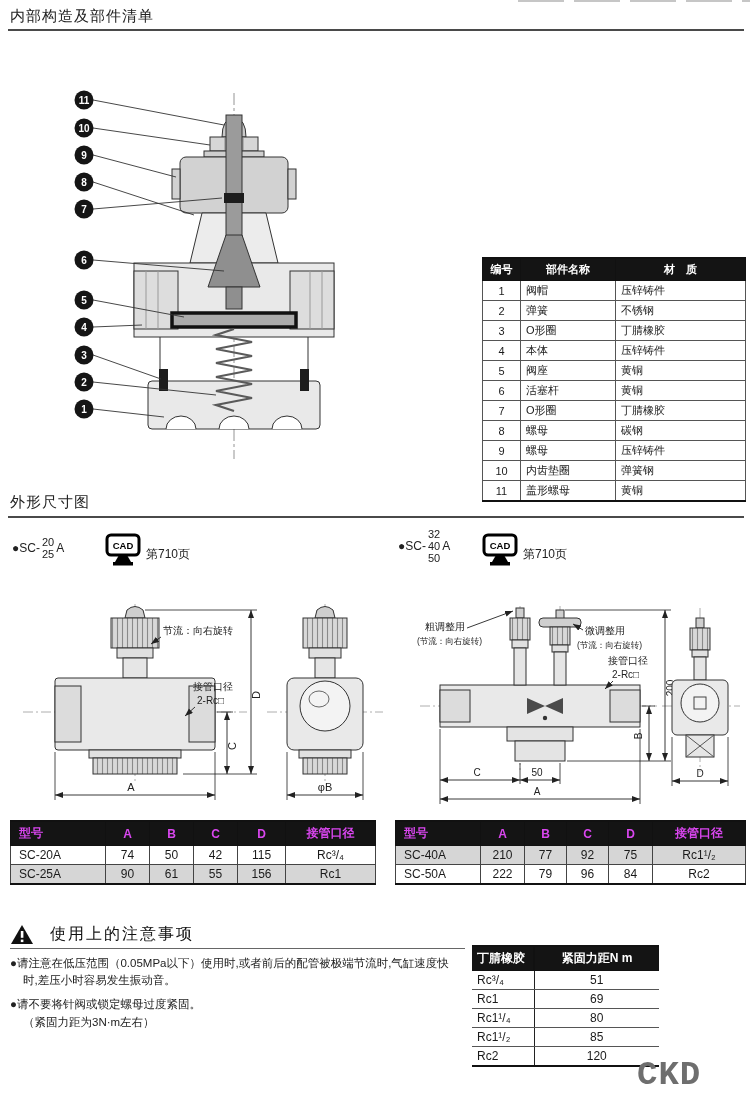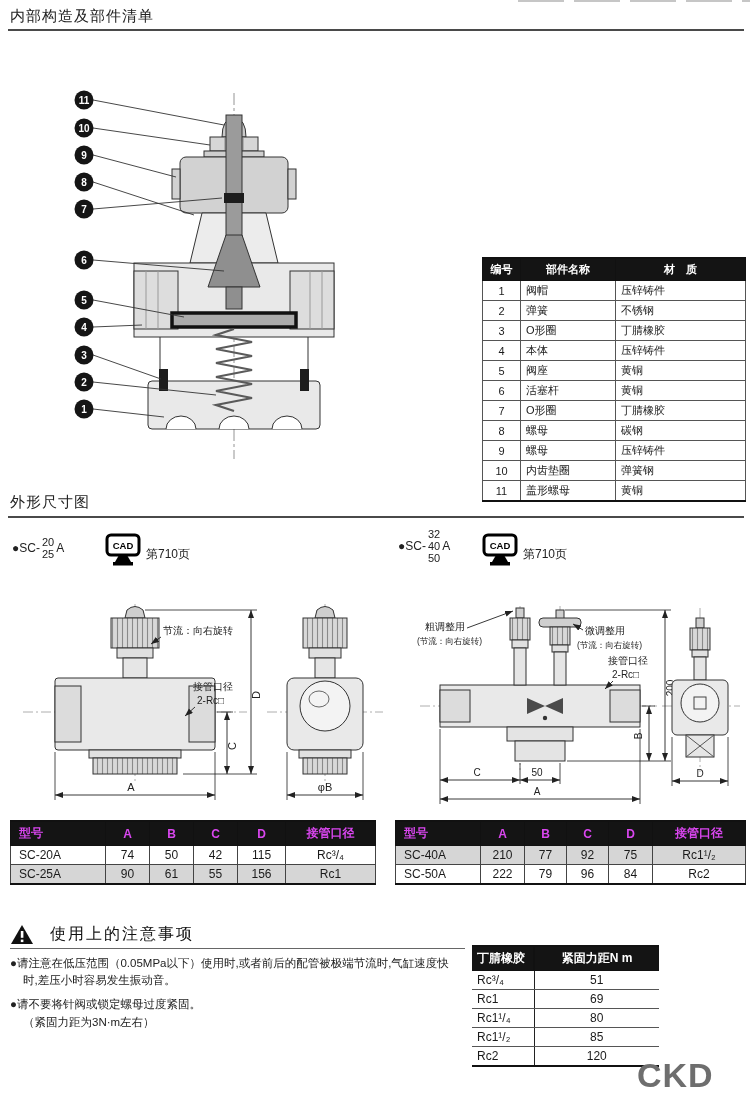--- a/index.html
+++ b/index.html
@@ -35,21 +35,21 @@
   .model-ref .stack{display:flex;flex-direction:column;line-height:1.1;font-size:11px;text-align:center;margin:0 2px;}
   .cad-caption{font-size:12px;color:#222;}
 
   
   .caution-head{display:flex;align-items:center;gap:16px;}
   .caution-title{font-size:16px;letter-spacing:2px;color:#111;}
   .caution-text{font-size:11.5px;line-height:1.5;color:#222;}
   .caution-text .b{padding-left:13px;text-indent:-13px;margin-top:6px;}
   .caution-text .n{padding-left:13px;margin-top:1px;}
 
-  .brand{font-size:34px;font-weight:800;color:#6e6e6e;letter-spacing:1px;font-family:Liberation Sans, sans-serif;}
+  .brand{font-size:34px;font-weight:800;color:#6e6e6e;letter-spacing:1px;font-family:Liberation Mono, monospace;}
   svg text{font-family:"Liberation Sans","DejaVu Sans",sans-serif;}
   .artifact{height:2px;background:repeating-linear-gradient(90deg,#c6c6c6 0 46px,transparent 46px 56px);}
 </style>
 </head>
 <body>
 
 <div class="page">
 
   <div class="abs artifact" style="left:518px;top:0;width:232px;"></div>
 

